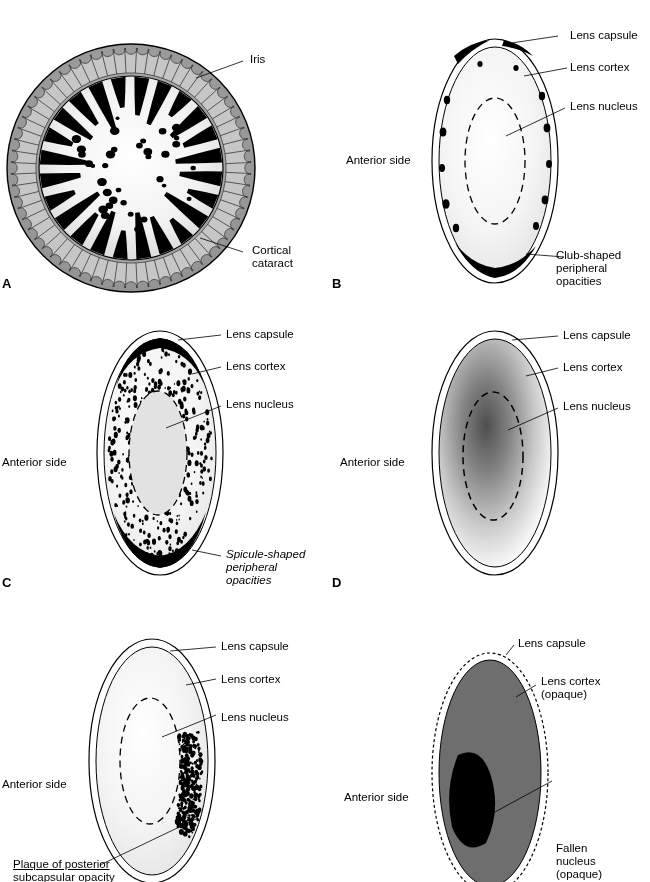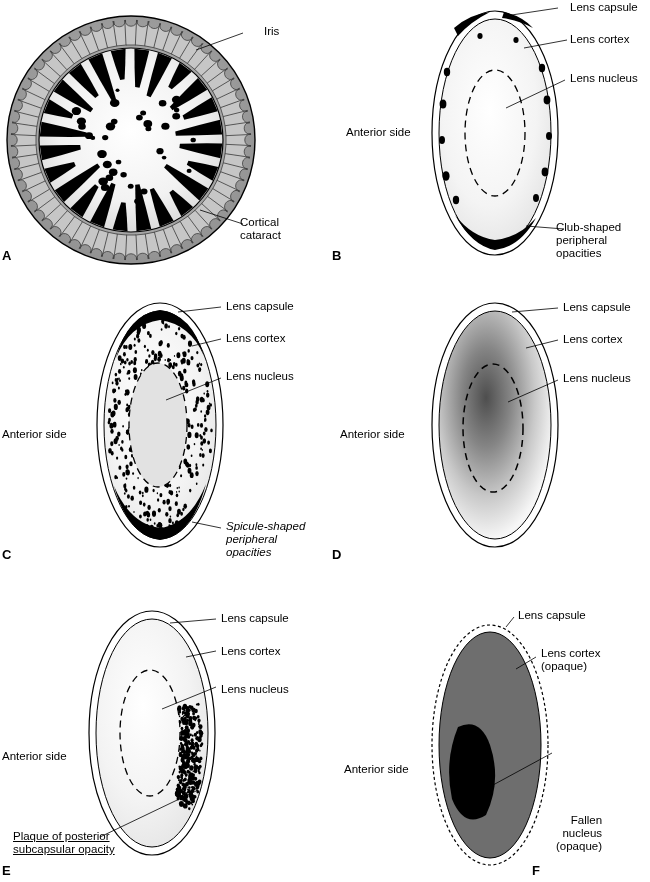--- a/index.html
+++ b/index.html
@@ -10,20 +10,21 @@
   body {
     width: 650px;
     height: 882px;
     position: relative;
     font-family: "Liberation Sans", sans-serif;
     color: #000;
     overflow: hidden;
   }
   .panel {
     position: absolute;
+    margin-top: 28px;
   }
   .panel-letter {
     position: absolute;
     font-size: 13px;
     font-weight: bold;
     font-family: "Liberation Sans", sans-serif;
   }
   .label {
     position: absolute;
     font-size: 11.5px;
@@ -390,22 +391,22 @@
         <ellipse cx="114.2" cy="121.6" rx="3.3" ry="2.8"></ellipse>
         <ellipse cx="110.5" cy="126.4" rx="4.7" ry="4.0"></ellipse>
         <ellipse cx="176.5" cy="99.7" rx="4.6" ry="3.9"></ellipse>
         <ellipse cx="176.6" cy="110.1" rx="2.7" ry="2.3"></ellipse>
       </g>
 
     <path class="leader" d="M196 50 L243 33"></path>
     <path class="leader" d="M200 210 L243 224"></path>
   </svg>
 
-  <div class="label" style="left:264px; top:25px;">Iris</div>
-  <div class="label" style="left:240px; top:216px;">Cortical
+  <div class="label" style="left:250px; top:25px;">Iris</div>
+  <div class="label" style="left:252px; top:216px;">Cortical
 cataract</div>
   <div class="panel-letter" style="left:2px; top:248px;">A</div>
 </div>
 
 <div class="panel" style="left:330px; top:0px; width:320px; height:270px;">
   <svg width="320" height="270" viewBox="0 0 320 270">
     <defs>
       <radialGradient id="gradB" cx="45%" cy="40%" r="70%">
         <stop offset="0%" stop-color="#ffffff"></stop>
         <stop offset="60%" stop-color="#f4f4f4"></stop>
@@ -1175,18 +1176,18 @@
     <path d="M128 122 Q150 112 160 140 Q172 176 156 210 Q134 224 122 194 Q114 156 128 122 Z" fill="#000"></path>
 
     <path class="leader" d="M176 22 L184 12"></path>
     <path class="leader" d="M186 64 L206 52"></path>
     <path class="leader" d="M152 186 L222 148"></path>
   </svg>
 
   <div class="label" style="left:188px; top:4px;">Lens capsule</div>
   <div class="label" style="left:211px; top:42px;">Lens cortex
 (opaque)</div>
-  <div class="label" style="left:226px; top:209px;text-align:right;">Fallen
+  <div class="label" style="left:226px; top:209px;">Fallen
 nucleus
 (opaque)</div>
   <div class="label" style="left:14px; top:158px;">Anterior side</div>
   <div class="panel-letter" style="left:202px; top:258px;">F</div>
 </div>
 
 </body></html>

